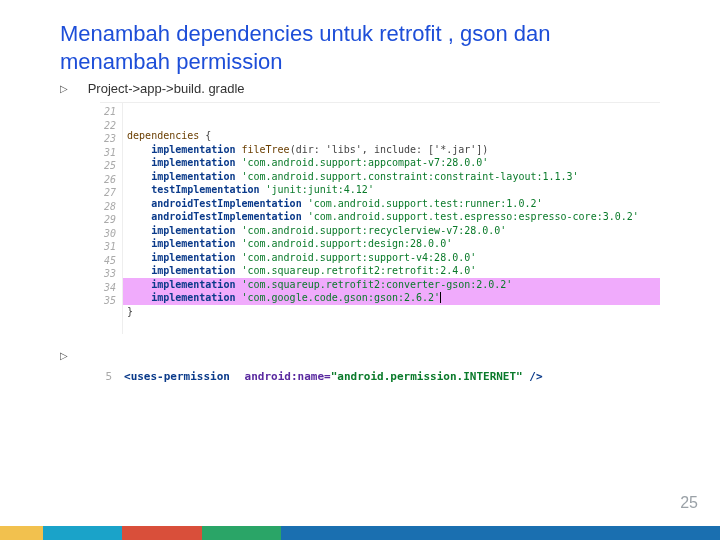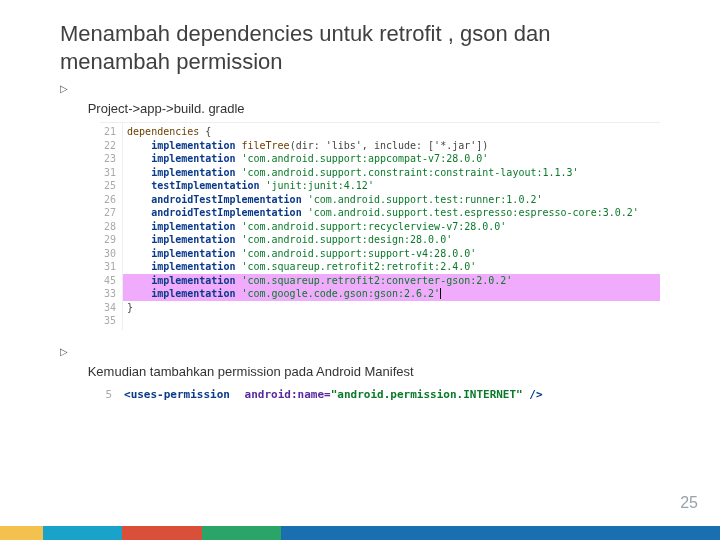--- a/index.html
+++ b/index.html
@@ -7,61 +7,62 @@
     width: 720px; height: 540px;
     font-family: Arial, Helvetica, sans-serif;
     background: #fff;
     position: relative;
     overflow: hidden;
   }
   .slide { padding: 20px 60px 0 60px; }
   .title {
     font-size: 22px;
     font-weight: 400;
-    color: #404040;
+    color: #1d4ed8;
     line-height: 1.25;
   }
   .bullet {
     display: flex;
     align-items: flex-start;
     gap: 20px;
     margin: 6px 0 6px 0;
   }
   .bullet .tri {
     font-size: 10px;
     color: #555;
     margin-top: 2px;
   }
   .bullet .text {
     font-size: 13px;
     color: #333;
-    margin-top: 20px;
   }
   .code-wrap {
     margin: 2px 0 10px 40px;
     display: flex;
     font-family: Consolas, Menlo, monospace;
     font-size: 10px;
     line-height: 1.35;
     border-top: 1px solid #eee;
     background: #fff;
   }
   .gutter {
     text-align: left;
     color: #aaa;
     padding: 2px 6px 2px 4px;
     user-select: none;
     background:#fff;
     border-right:1px solid #eee;
+    font-style:italic;
   }
   .gutter div { height: 13.5px; }
   .code {
     padding: 2px 4px;
     white-space: pre;
     flex:1;
+    margin-top:24px;
   }
   .code .row { height: 13.5px; }
   .kw { color: #0a3a8a; font-weight: bold; }
   .fn { color: #6a3e00; }
   .str { color: #0a7a2a; font-weight: normal; }
   .plain { color: #444; }
   .row.hl { background: #f0abfc; margin-left:-4px; padding-left:4px; margin-right:-4px; }
   .cursor { border-right: 1px solid #000; }
 
   .code-xml {
@@ -129,21 +130,20 @@
         <div>45</div>
         <div>33</div>
         <div>34</div>
         <div>35</div>
       </div>
     <div class="code" id="gradle"><div class="row"><span class="plain"></span><span class="fn">dependencies</span><span class="plain"> {</span></div><div class="row"><span class="plain">    </span><span class="kw">implementation</span><span class="fn"> fileTree</span><span class="plain">(dir: 'libs', include: ['*.jar'])</span></div><div class="row"><span class="plain">    </span><span class="kw">implementation</span><span class="str"> 'com.android.support:appcompat-v7:28.0.0'</span></div><div class="row"><span class="plain">    </span><span class="kw">implementation</span><span class="str"> 'com.android.support.constraint:constraint-layout:1.1.3'</span></div><div class="row"><span class="plain">    </span><span class="kw">testImplementation</span><span class="str"> 'junit:junit:4.12'</span></div><div class="row"><span class="plain">    </span><span class="kw">androidTestImplementation</span><span class="str"> 'com.android.support.test:runner:1.0.2'</span></div><div class="row"><span class="plain">    </span><span class="kw">androidTestImplementation</span><span class="str"> 'com.android.support.test.espresso:espresso-core:3.0.2'</span></div><div class="row"><span class="plain">    </span><span class="kw">implementation</span><span class="str"> 'com.android.support:recyclerview-v7:28.0.0'</span></div><div class="row"><span class="plain">    </span><span class="kw">implementation</span><span class="str"> 'com.android.support:design:28.0.0'</span></div><div class="row"><span class="plain">    </span><span class="kw">implementation</span><span class="str"> 'com.android.support:support-v4:28.0.0'</span></div><div class="row"><span class="plain">    </span><span class="kw">implementation</span><span class="str"> 'com.squareup.retrofit2:retrofit:2.4.0'</span></div><div class="row hl"><span class="plain">    </span><span class="kw">implementation</span><span class="str"> 'com.squareup.retrofit2:converter-gson:2.0.2'</span></div><div class="row hl"><span class="plain">    </span><span class="kw">implementation</span><span class="str"> 'com.google.code.gson:gson:2.6.2'</span><span class="cursor"></span></div><div class="row"><span class="plain"></span><span class="plain">}</span></div><div class="row"><span class="plain"></span></div></div>
   </div>
 
   <div class="bullet" style="margin-top:14px;">
     <span class="tri">▷</span>
-    <span class="text">Kemudian tambahkan permission pada Android Manifest</span>
   </div>
 
   <div class="code-xml">
     <div class="gutter2">5</div>
     <div class="xml"><span class="tagc">&lt;</span><span class="tagc">uses-permission</span><span> </span><span class="attr">android:name=</span><span class="val">"android.permission.INTERNET"</span><span class="tagc"> /&gt;</span></div>
   </div>
 </div>
 
 <div class="pagenum">25</div>
 

